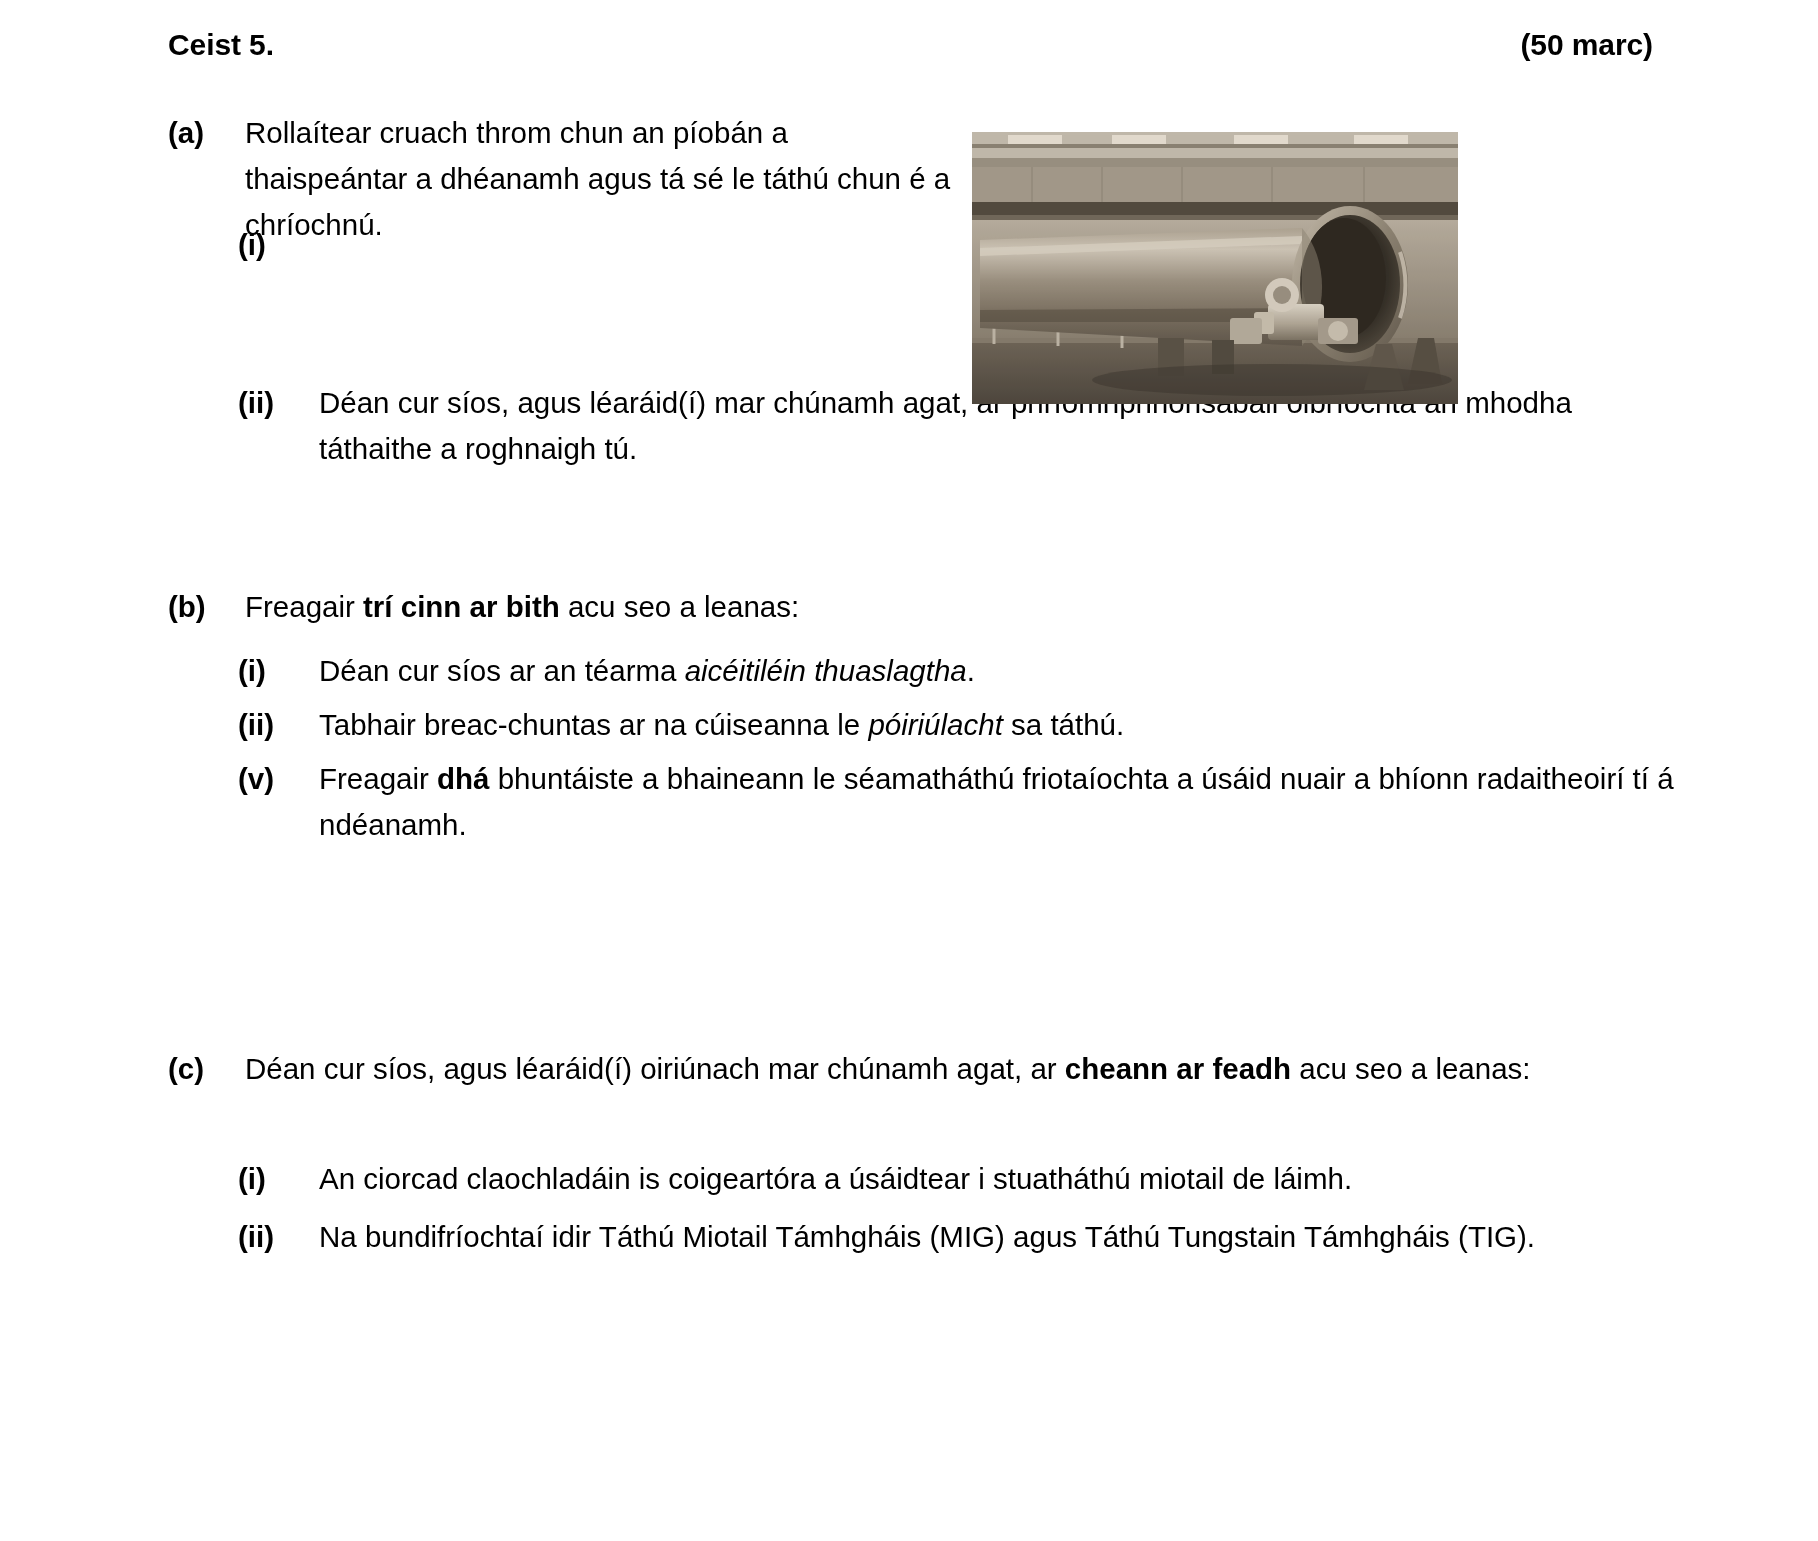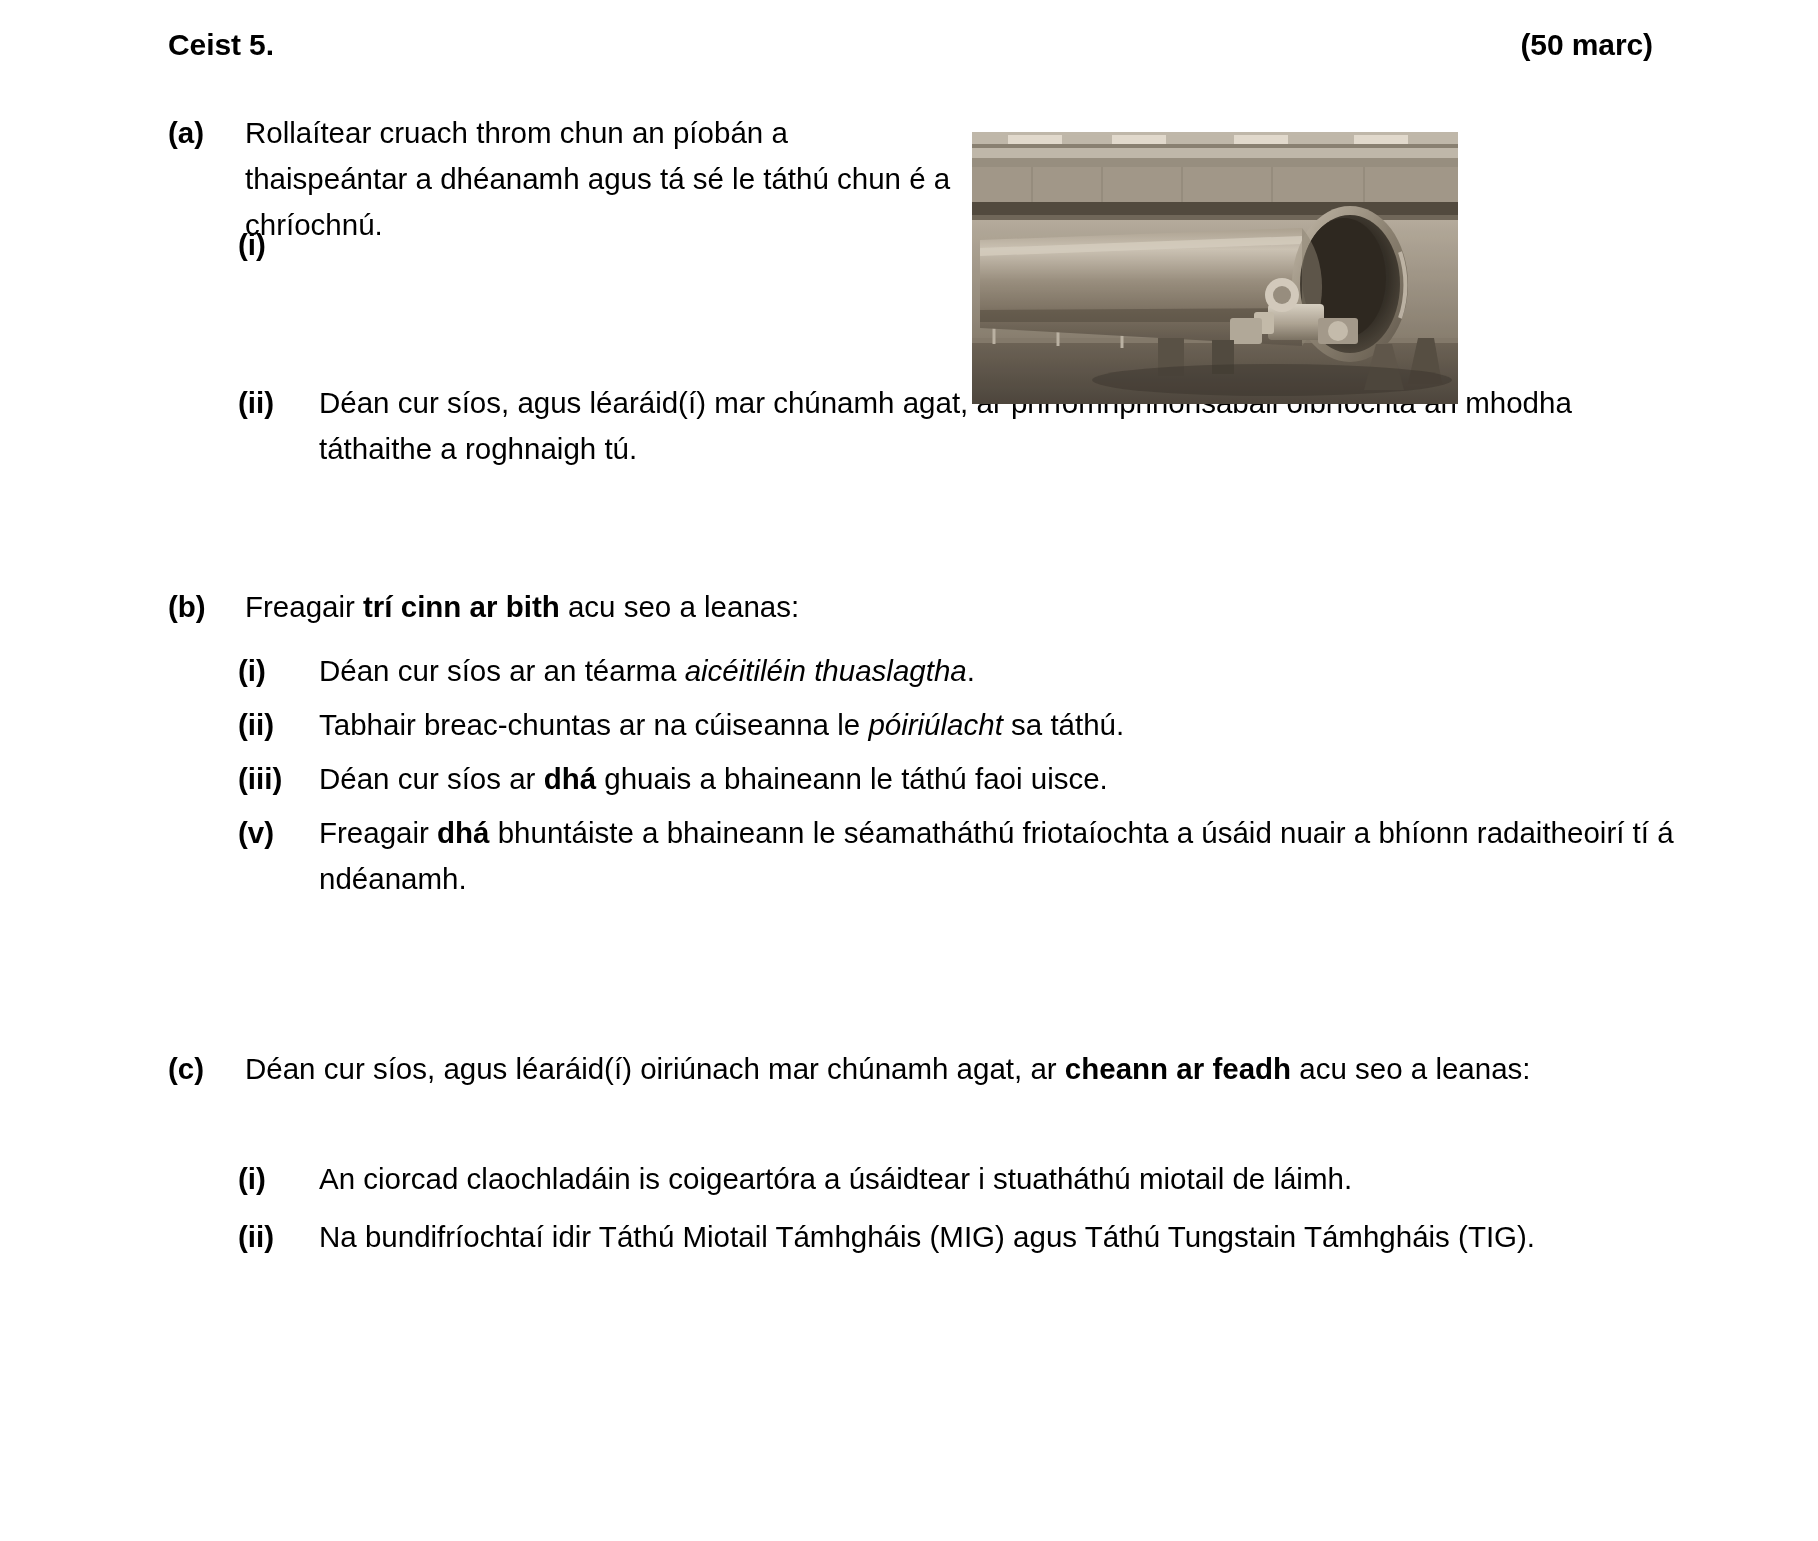--- a/index.html
+++ b/index.html
@@ -264,24 +264,20 @@
   <div class="part" id="part-b-list">
     <div class="part-row">
       <span class="marker marker-roman">(i)</span>
       <span class="body-text"><span>Déan cur síos ar an téarma </span><i>aicéitiléin thuaslagtha</i><span>.</span></span>
     </div>
     <div class="part-row">
       <span class="marker marker-roman">(ii)</span>
       <span class="body-text"><span>Tabhair breac-chuntas ar na cúiseanna le </span><i>póiriúlacht</i><span> sa táthú.</span></span>
     </div>
     <div class="part-row">
-      <span class="marker marker-roman">(iii)</span>
-      <span class="body-text"><span>Déan cur síos ar </span><b>dhá</b><span> ghuais a bhaineann le táthú faoi uisce.</span></span>
-    </div>
-    <div class="part-row">
       <span class="marker marker-roman">(v)</span>
       <span class="body-text"><span>Freagair </span><b>dhá</b><span> bhuntáiste a bhaineann le séamatháthú friotaíochta a úsáid nuair a bhíonn radaitheoirí tí á ndéanamh.</span></span>
     </div>
   </div>
 
   <div class="part" id="part-c">
     <div class="part-row">
       <span class="marker marker-a">(c)</span>
       <span class="body-text"><span>Déan cur síos, agus léaráid(í) oiriúnach mar chúnamh agat, ar </span><b>cheann ar feadh</b><span> acu seo a leanas:</span></span>
     </div>

